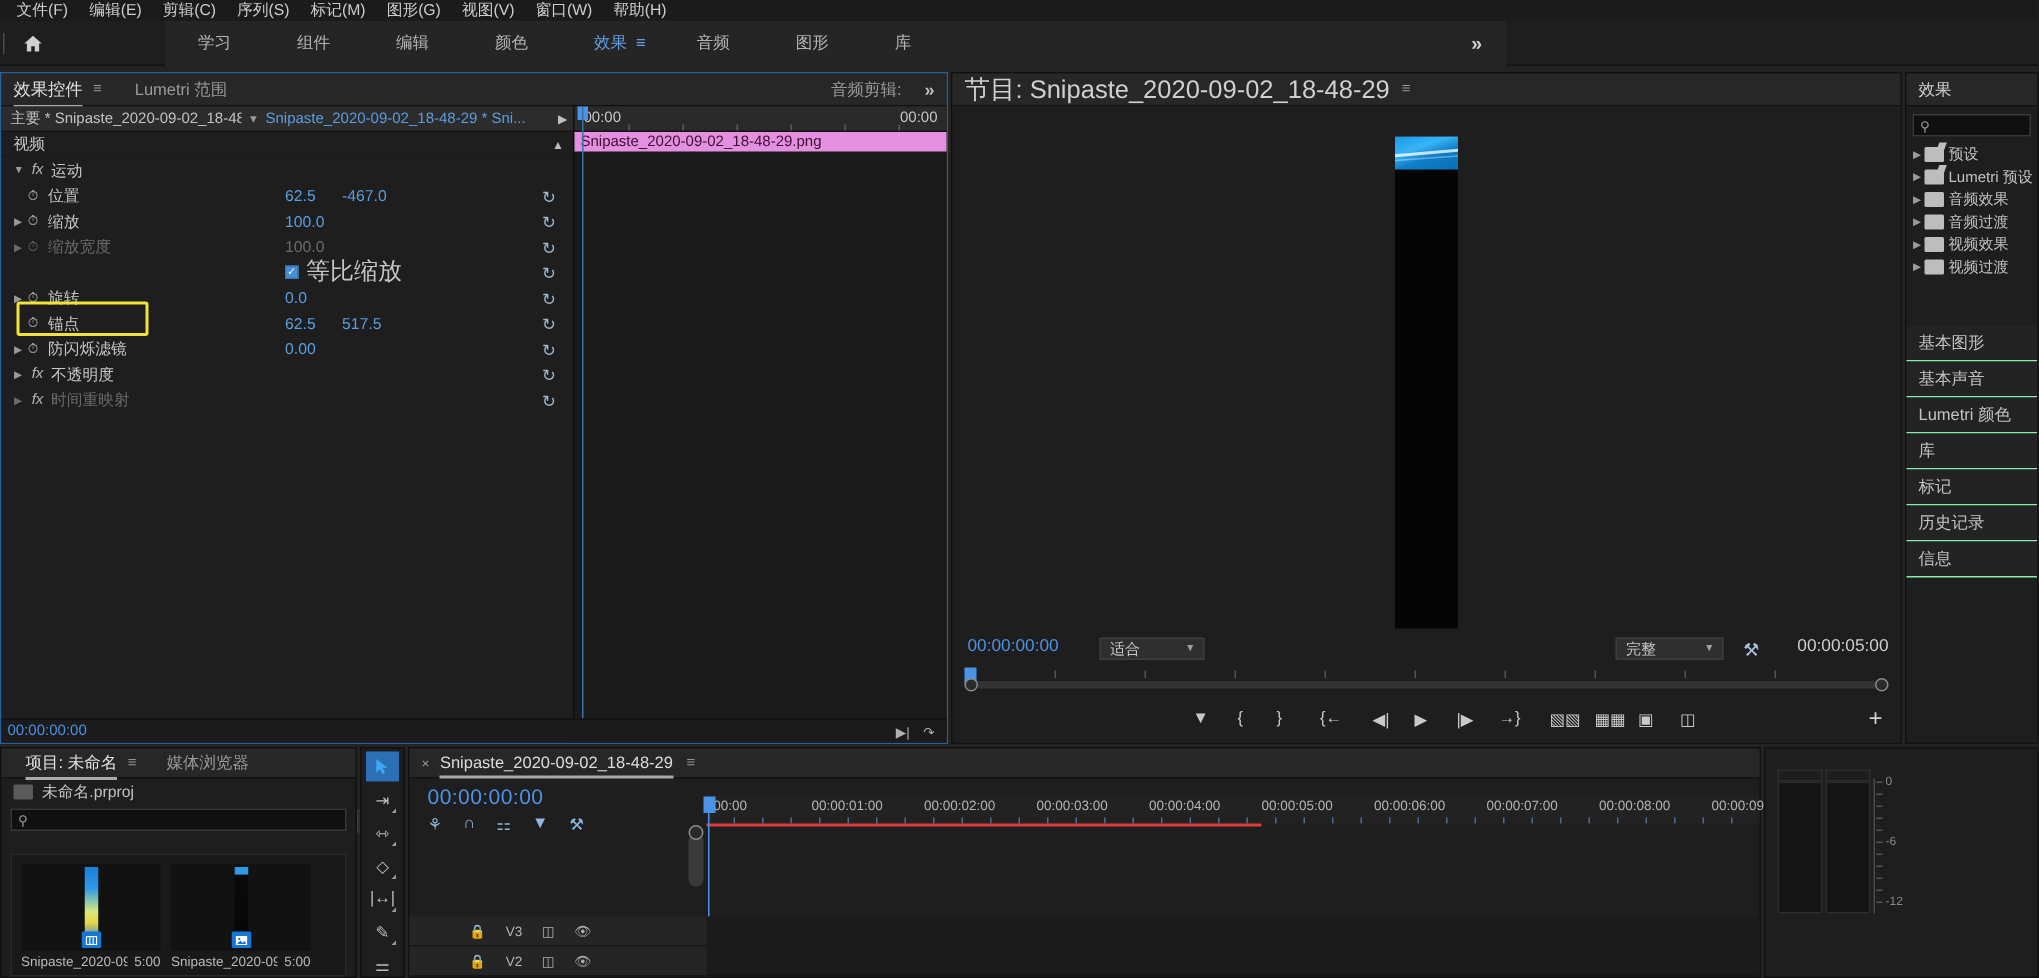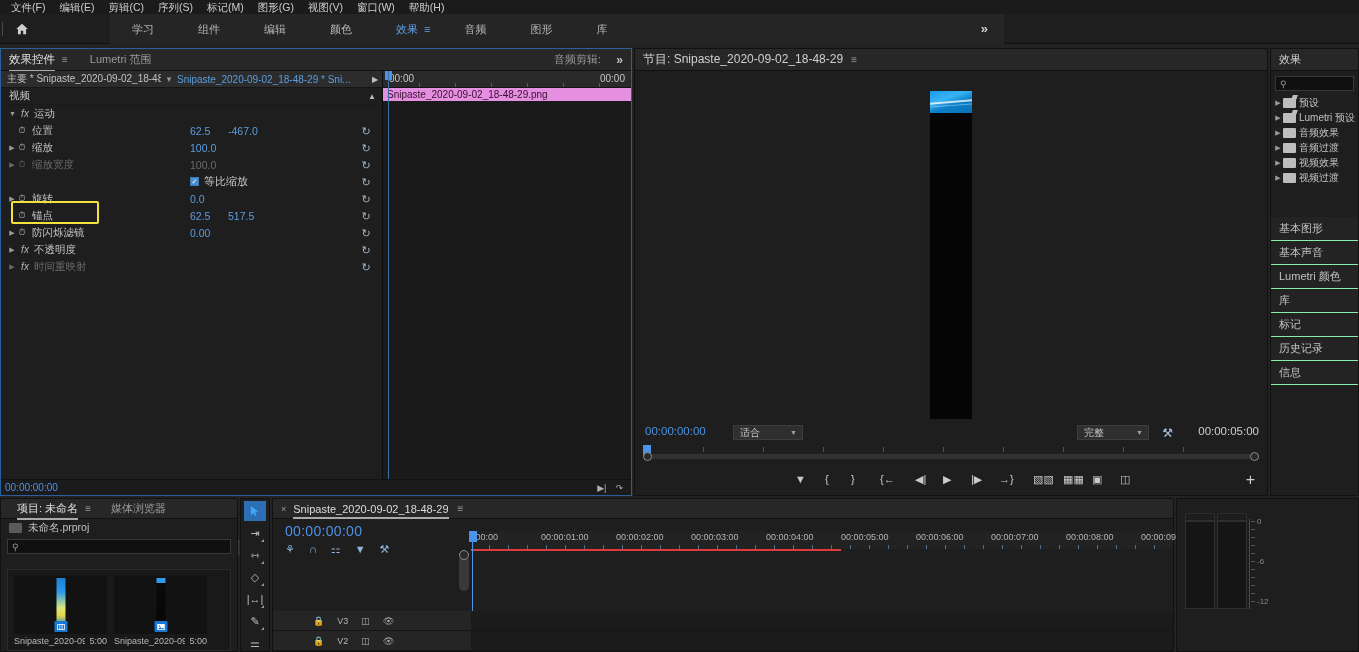--- a/index.html
+++ b/index.html
@@ -104,21 +104,21 @@
     border:2px solid #f2e23a; border-radius:2px; pointer-events:none; z-index:5;
   }
   .reset-col { position:absolute; right:8px; width:16px; text-align:center;
                color:#9fb8cf; font-size:11px; }
   .chk-row { height:17px; display:flex; align-items:center; position:relative; }
   .chkbox {
     position:absolute; left:189px; width:9px; height:9px; background:#4a8fd4;
     border:1px solid #3d78b0; display:flex; align-items:center; justify-content:center;
     font-size:7px; color:#fff; line-height:9px;
   }
-  .chk-lbl { position:absolute; left:203px; color:#c6c6c6; font-size:11px; }
+  .chk-lbl { position:absolute; left:203px; color:#c6c6c6; font-size:16px; }
 
   
   .ec-ruler { height:17px; background:#2a2a2a; position:relative; border-bottom:1px solid #151515; }
   .ec-ruler .tcl { position:absolute; left:6px; top:2px; font-size:10px; color:#c8c8c8; }
   .ec-ruler .tcr { position:absolute; right:6px; top:2px; font-size:10px; color:#c8c8c8; }
   .ec-ruler .ticks { position:absolute; left:0; right:0; bottom:0; height:5px; }
   .ec-ruler .ticks i { position:absolute; bottom:0; width:1px; height:4px; background:#5a5a5a; }
   .ec-chead {
     position:absolute; left:0; top:17px; height:13px; right:0;
     background:#e58fe0; color:#3a1030; font-size:10px; padding-left:4px; line-height:13px;
@@ -141,21 +141,21 @@
   .ec-scroll .kl, .ec-scroll .kr {
     position:absolute; top:0; width:9px; height:9px; border:1.5px solid #8a8a8a;
     border-radius:50%; background:#2a2a2a;
   }
   .ec-scroll .kl { left:0; } .ec-scroll .kr { right:0; }
 
   
   #program-monitor { left:634px; top:48px; width:634px; height:448px; }
   .pm-head { height:22px; background:#272727; display:flex; align-items:center;
              padding-left:8px; border-bottom:1px solid #111; }
-  .pm-head .t { font-size:12px; color:#cfcfcf; position:relative; }
+  .pm-head .t { font-size:17px; color:#cfcfcf; position:relative; }
   .pm-head .t:after { content:""; position:absolute; left:0; right:0; bottom:-5px; height:2px; background:#aaa; }
   .pm-head .ham { margin-left:8px; color:#999; font-size:10px; }
   .pm-stage { position:absolute; left:0; top:22px; right:0; height:348px; background:#1e1e1e; }
   .pm-img {
     position:absolute; left:50%; transform:translateX(-50%); top:20px;
     width:42px; height:340px; background:#050505;
   }
   .pm-img .sky {
     position:absolute; left:0; top:0; width:100%; height:22px;
     background: linear-gradient(160deg,#1a9ae8 0%, #38b4f5 35%, #0d7fc9 60%, #0a6fb5 100%);

